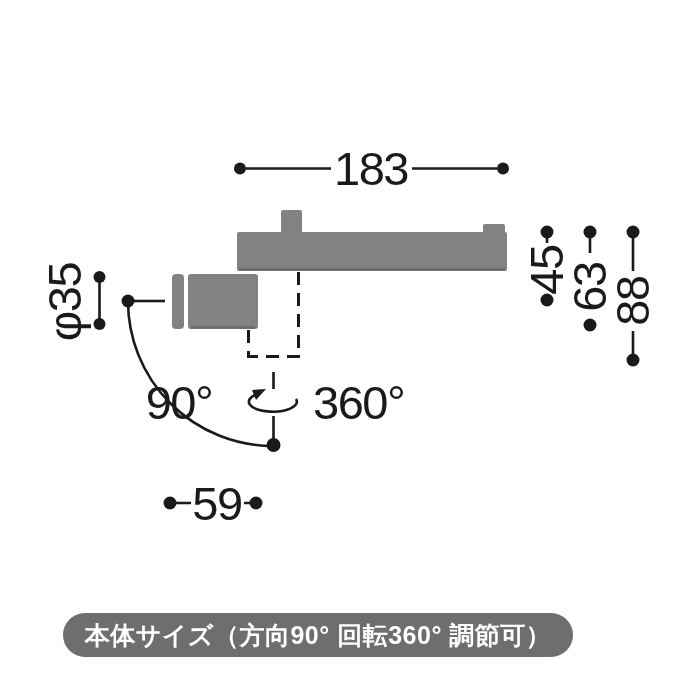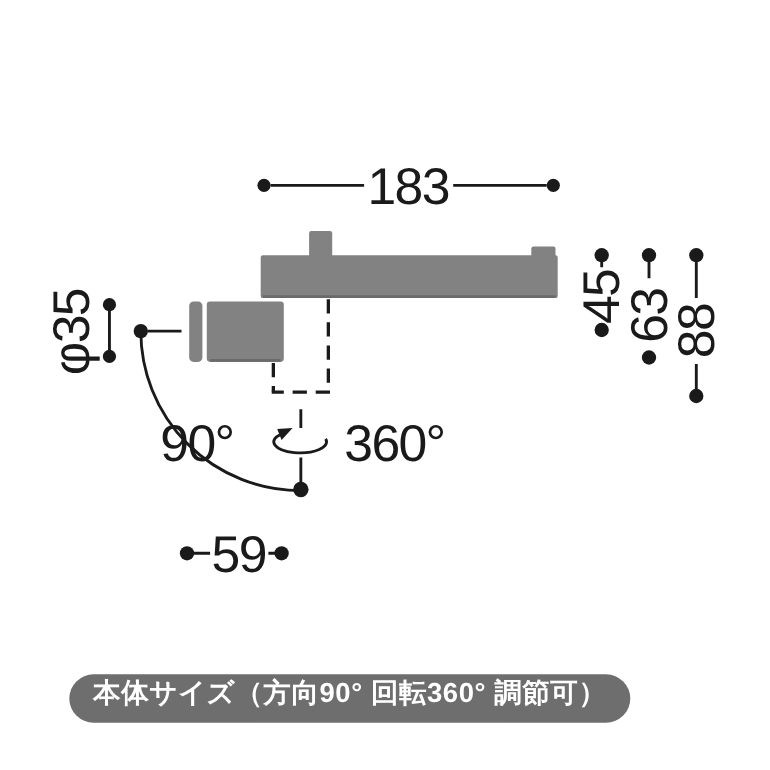--- a/index.html
+++ b/index.html
@@ -34,20 +34,21 @@
   .pill {
     position: absolute;
     left: 63px;
     top: 613px;
     width: 510px;
     height: 44px;
     border-radius: 22px;
     background: var(--pill-bg, #6e6e6e);
     color: var(--pill-text, #ffffff);
     display: flex;
+    align-items: center;
     justify-content: center;
     font-weight: bold;
     font-size: 25px;
     letter-spacing: 0.5px;
     white-space: nowrap;
   }
 </style>
 </head>
 <body>
 

